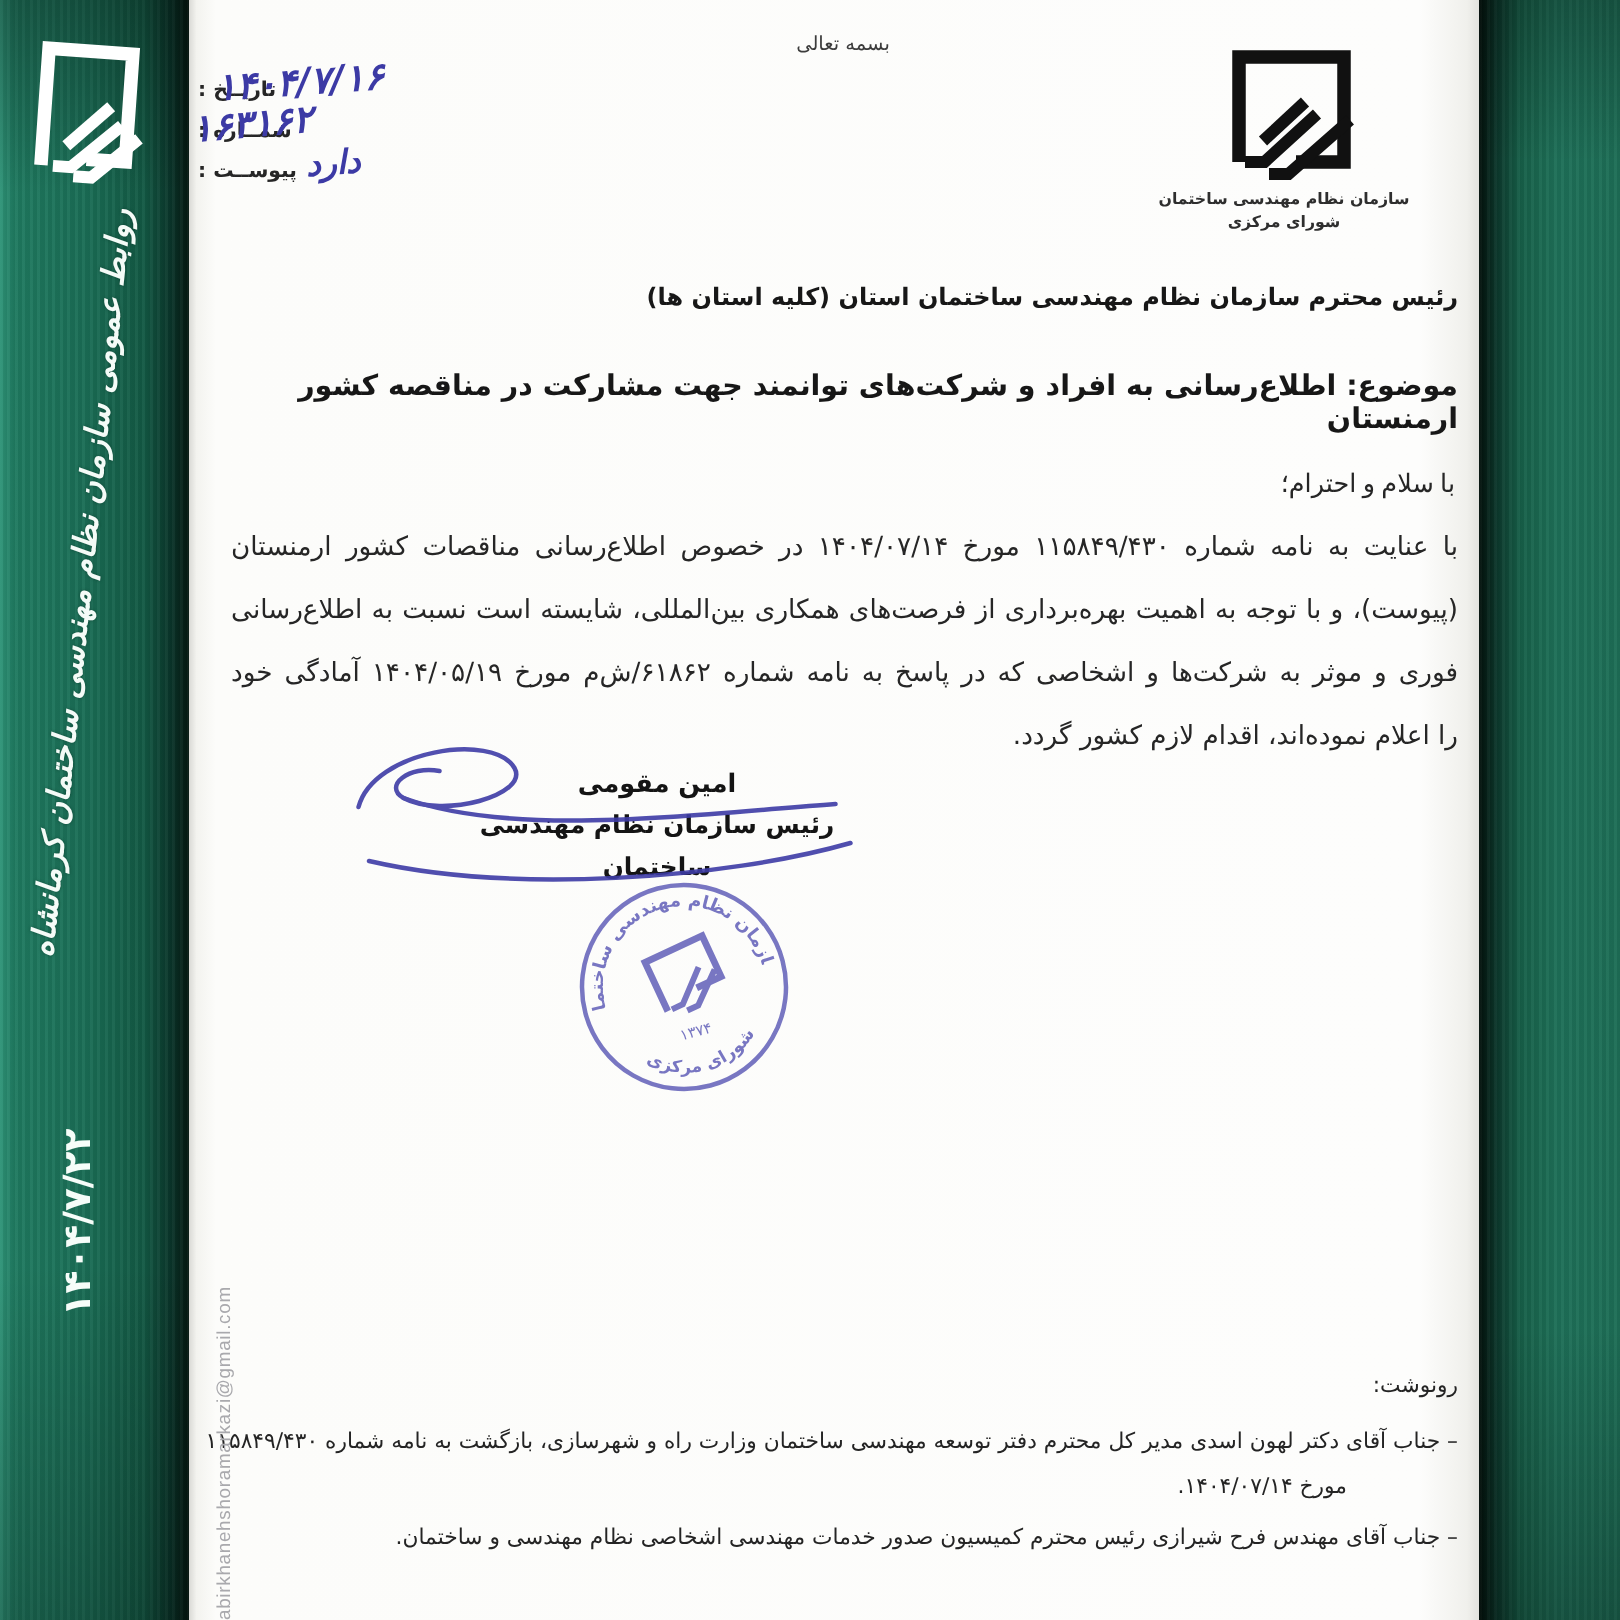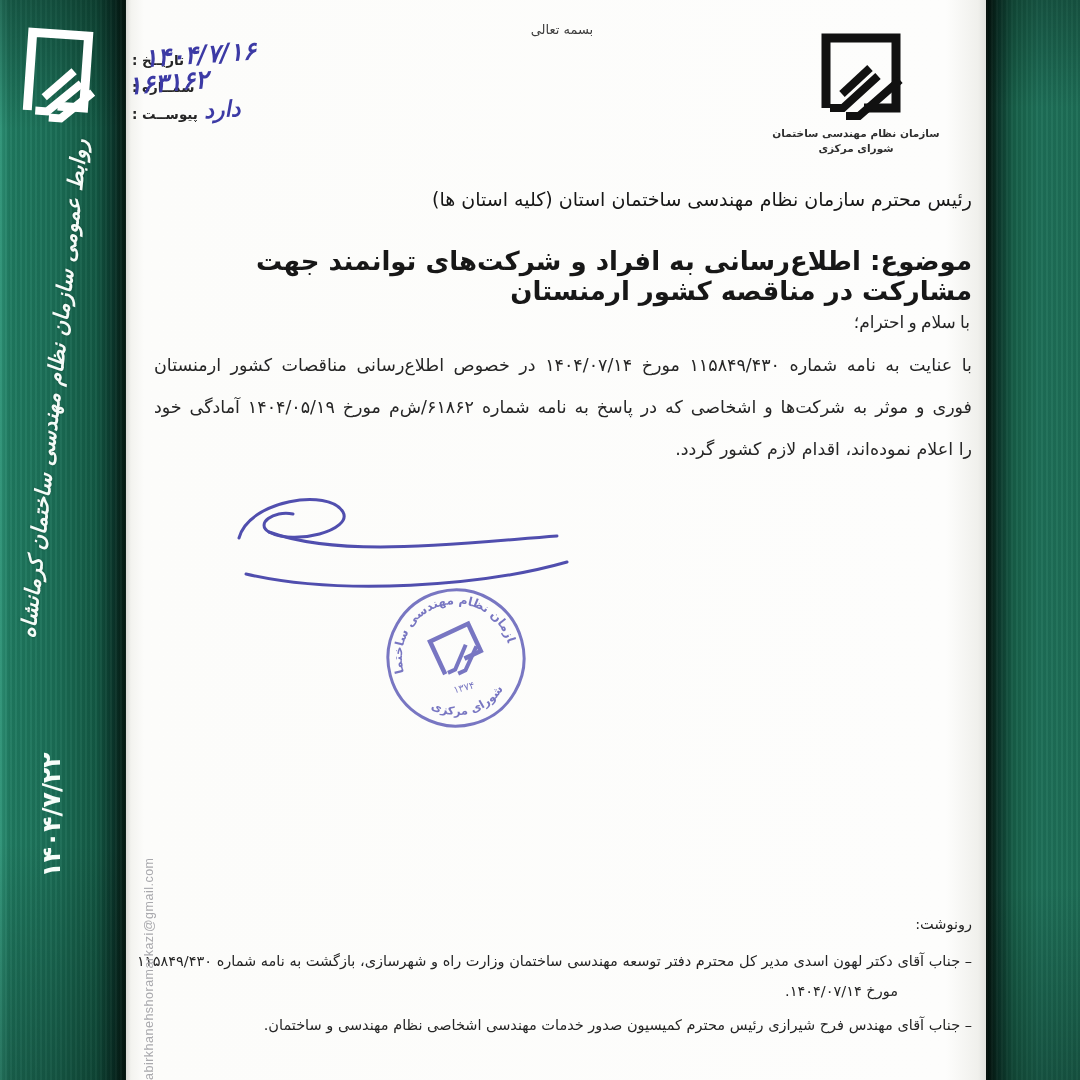--- a/index.html
+++ b/index.html
@@ -48,23 +48,23 @@
   .hwrite{position:absolute;color:#3c3aa5;font-style:italic;font-weight:700;
     white-space:nowrap;direction:ltr;}
   .hw-date{left:18px;top:40px;font-size:25px;transform:rotate(-4deg);letter-spacing:2px;}
   .hw-num{left:2px;top:68px;font-size:25px;transform:rotate(-5deg);letter-spacing:2px;}
   .hw-att{left:78px;top:97px;font-size:22px;transform:rotate(-4deg);}
 
   .letterhead{position:absolute;left:640px;top:30px;width:180px;text-align:center;direction:rtl;}
   .lh-cap{font-size:10.5px;font-weight:700;color:#2e2e2e;line-height:15px;}
 
   .recipient{position:absolute;top:188px;right:14px;left:20px;
-    font-size:19px;font-weight:400;color:#171717;}
+    font-size:16px;font-weight:700;color:#171717;}
   .subject{position:absolute;top:246px;right:14px;left:20px;
-    font-size:26px;font-weight:700;color:#171717;text-align:right;}
+    font-size:19px;font-weight:700;color:#171717;text-align:right;}
   .salutation{position:absolute;top:312px;right:16px;font-size:17px;color:#262626;font-family:Liberation Serif, serif;}
 
   .bodylines{position:absolute;top:344px;right:14px;width:818px;
     font-size:17.5px;color:#262626;}
   .bline{height:42px;line-height:42px;text-align:justify;text-align-last:justify;white-space:nowrap;}
   .bline.end{text-align:right;text-align-last:right;}
 
   .sigblock{position:absolute;top:510px;right:398px;width:300px;text-align:center;
     font-weight:700;color:#141414;}
   .signame{font-size:17px;line-height:26px;}
@@ -132,25 +132,28 @@
       <div class="lh-cap">سازمان نظام مهندسی ساختمان</div>
       <div class="lh-cap">شورای مرکزی</div>
     </div>
 
     <div class="recipient">رئیس محترم سازمان نظام مهندسی ساختمان استان (کلیه استان ها)</div>
     <div class="subject">موضوع: اطلاع‌رسانی به افراد و شرکت‌های توانمند جهت مشارکت در مناقصه کشور ارمنستان</div>
     <div class="salutation">با سلام و احترام؛</div>
 
     <div class="bodylines">
       <div class="bline">با عنایت به نامه شماره ۱۱۵۸۴۹/۴۳۰ مورخ ۱۴۰۴/۰۷/۱۴ در خصوص اطلاع‌رسانی مناقصات کشور ارمنستان</div>
+      <div class="bline">(پیوست)، و با توجه به اهمیت بهره‌برداری از فرصت‌های همکاری بین‌المللی، شایسته است نسبت به اطلاع‌رسانی</div>
       <div class="bline">فوری و موثر به شرکت‌ها و اشخاصی که در پاسخ به نامه شماره ۶۱۸۶۲/ش‌م مورخ ۱۴۰۴/۰۵/۱۹ آمادگی خود</div>
       <div class="bline end">را اعلام نموده‌اند، اقدام لازم کشور گردد.</div>
     </div>
 
     <div class="sigblock">
+      <div class="signame">امین مقومی</div>
+      <div class="sigtitle">رئیس سازمان نظام مهندسی ساختمان</div>
     </div>
 
     <svg class="sigscribble" width="360" height="110" viewBox="0 0 360 110">
       <g fill="none" stroke="#3e3ca6" stroke-width="3" stroke-linecap="round" opacity="0.9">
         <path d="M 18 52 C 28 14 108 2 122 26 C 132 44 74 60 48 46 C 34 38 52 24 72 28"></path>
         <path d="M 48 46 C 120 72 230 58 336 50"></path>
         <path d="M 25 88 C 120 110 262 100 346 76"></path>
       </g>
     </svg>
 

